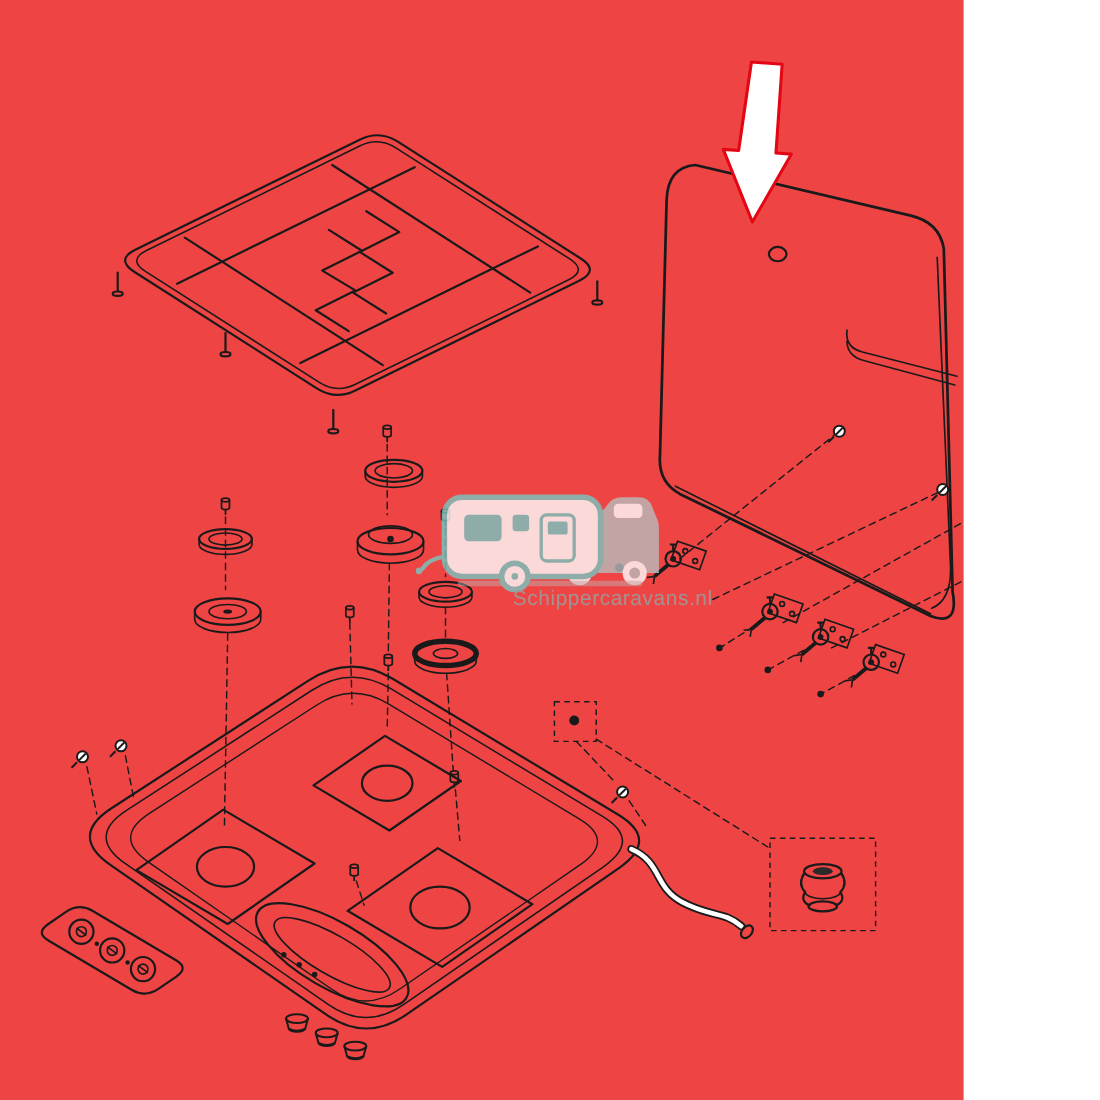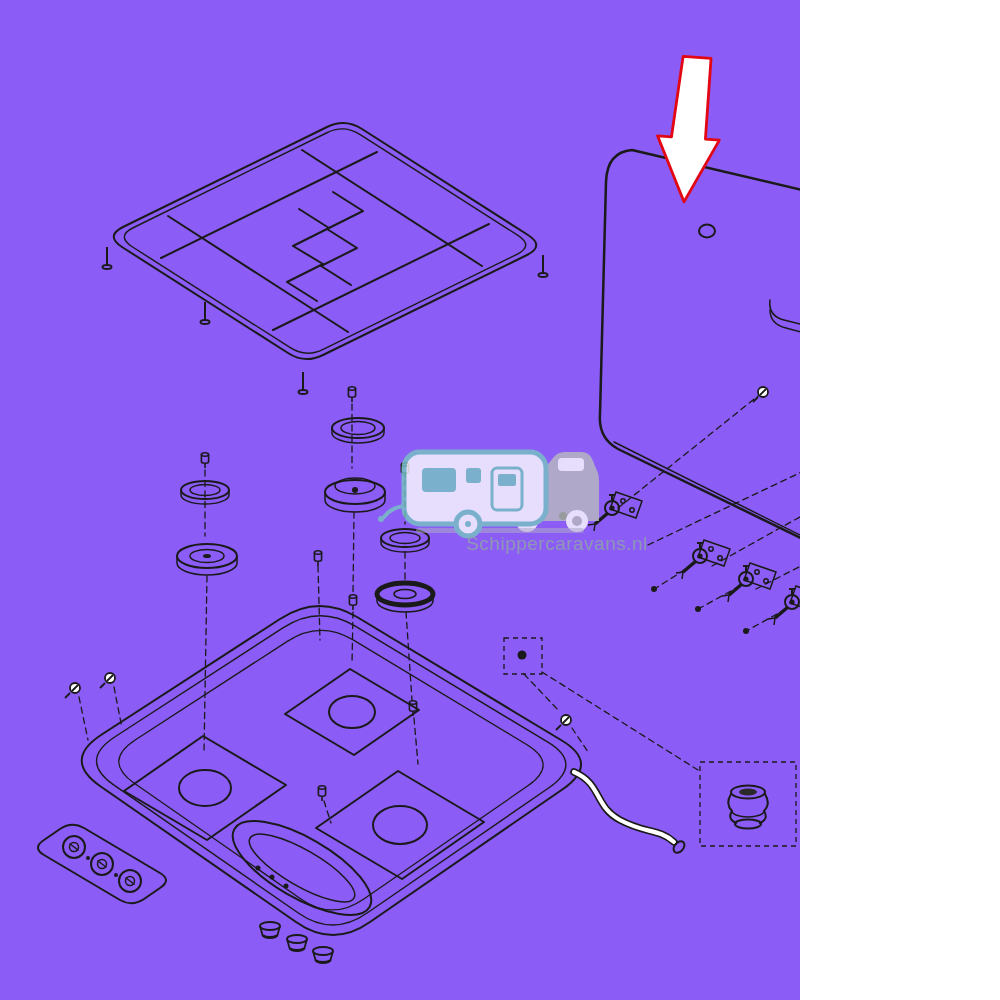--- a/index.html
+++ b/index.html
@@ -1,16 +1,16 @@
 <!DOCTYPE html>
 <html><head>
 <meta charset="utf-8">
 <style>
   html,body{margin:0;padding:0;background:#ffffff;}
-  .page{width:800px;height:1000px;position:relative;background:#8b5cf6;overflow:hidden;}
+  .page{width:876px;height:1000px;position:relative;background:#ef4444;overflow:hidden;}
   svg{display:block;}
   .s2{stroke:#1a1a1a;stroke-width:2;fill:none;stroke-linecap:round;stroke-linejoin:round;}
   .s15{stroke:#1a1a1a;stroke-width:1.5;fill:none;stroke-linecap:round;stroke-linejoin:round;}
   .s25{stroke:#1a1a1a;stroke-width:2.5;fill:none;stroke-linecap:round;stroke-linejoin:round;}
   .s5{stroke:#1a1a1a;stroke-width:5;fill:none;stroke-linecap:round;stroke-linejoin:round;}
   .dash{stroke:#1a1a1a;stroke-width:1.3;fill:none;stroke-dasharray:6 4.5;stroke-linecap:round;}
   .dashbox{stroke:#1a1a1a;stroke-width:1.3;fill:none;stroke-dasharray:5 4;}
   .ink{fill:#1a1a1a;}
   text{font-family:"Liberation Sans", sans-serif;}
 </style>

